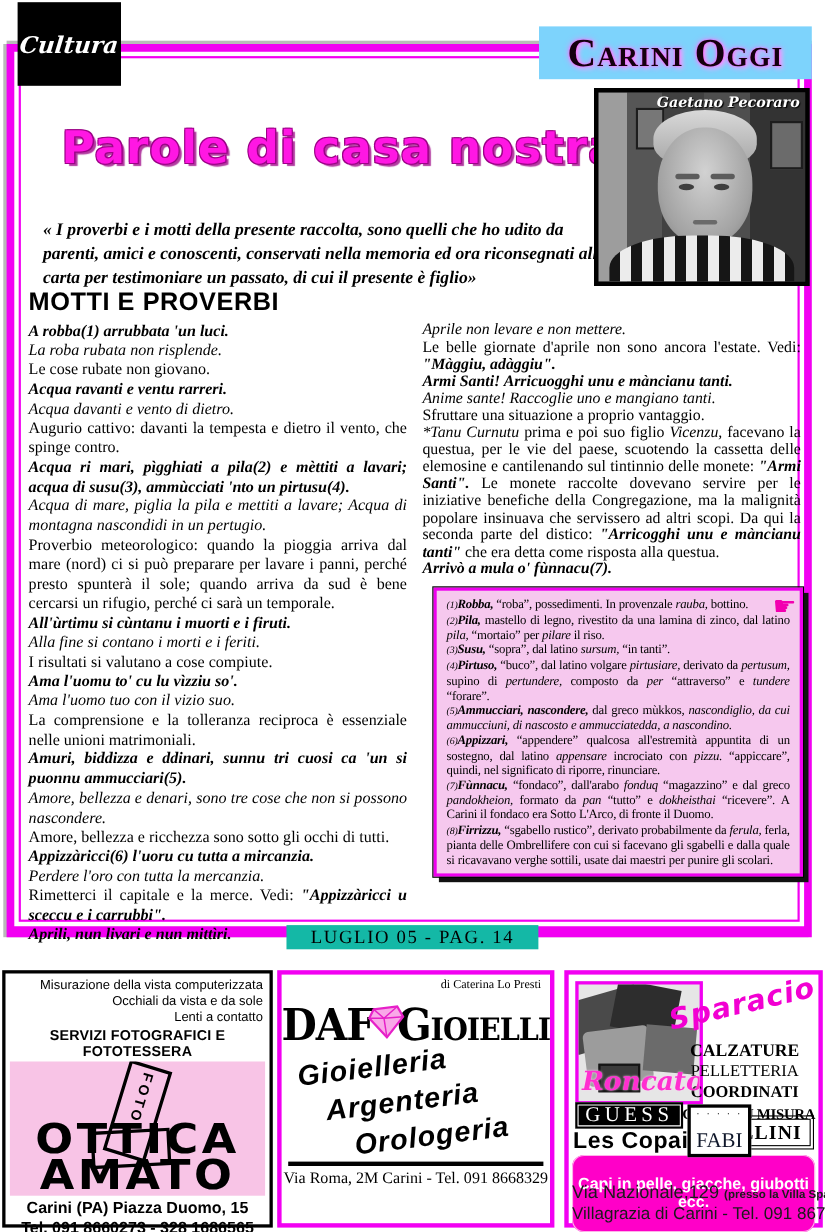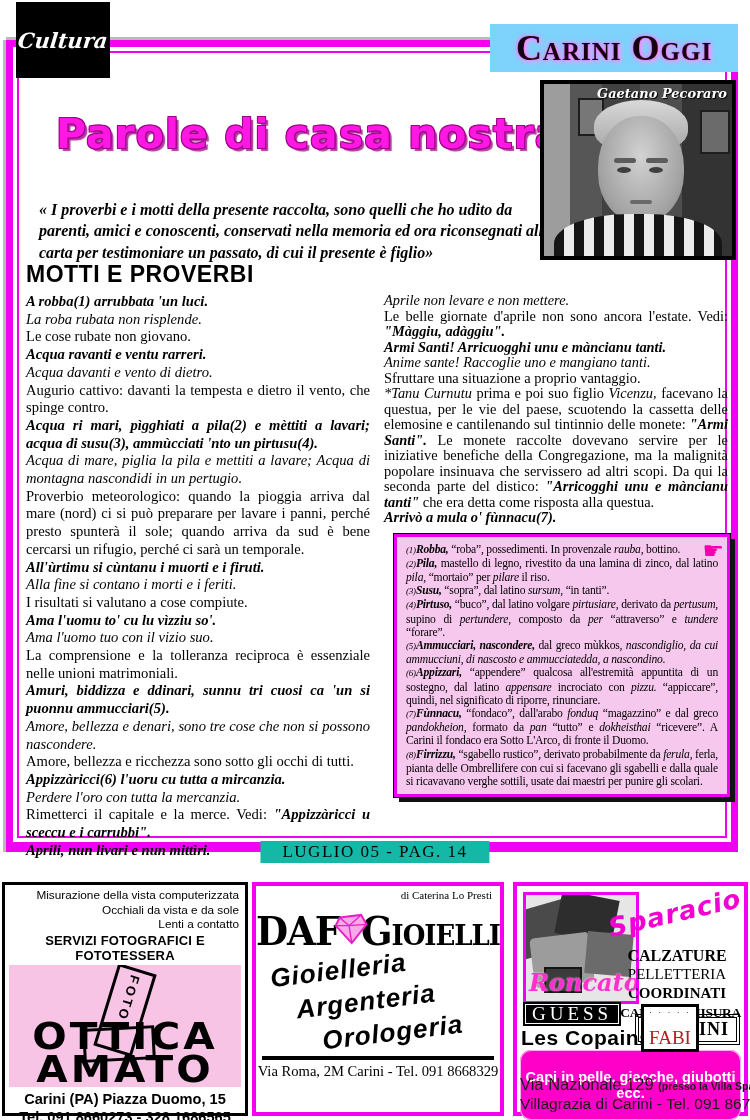--- a/index.html
+++ b/index.html
@@ -122,22 +122,22 @@
   .sp-cats{position:absolute;right:3px;top:60px;text-align:center;line-height:19px;}
   .sp-cat1{font-weight:bold;font-size:16px;}
   .sp-cat2{font-size:15px;}
   .sp-cat3{font-weight:bold;font-size:15px;}
   .sp-cat4{font-weight:bold;font-size:13.5px;letter-spacing:-0.3px;}
   .sp-brands{position:absolute;left:4px;top:116px;right:4px;height:46px;}
   .sp-guess{position:absolute;left:2px;top:0;background:#000;color:#fff;font-size:19px;letter-spacing:4px;
             padding:1px 9px;box-shadow:inset 0 0 0 2px #000, inset 0 0 0 3px #fff;}
   .sp-lescopains{position:absolute;left:0px;top:24px;font-family:"Liberation Sans",sans-serif;font-weight:bold;
                  font-size:21px;letter-spacing:0.5px;}
-  .sp-fabi{position:absolute;left:120px;top:2px;width:52px;height:42px;border:3px solid #000;background:#fff;
-           color:#b91c1c;font-size:19px;display:flex;align-items:flex-end;justify-content:center;z-index:2;}
+  .sp-fabi{position:absolute;left:104px;top:2px;width:52px;height:42px;border:3px solid #000;background:#fff;
+           color:#0f172a;font-size:19px;display:flex;align-items:flex-end;justify-content:center;z-index:2;}
   .sp-fabi::before{content:"· · · · ·";position:absolute;top:0px;left:0;right:0;text-align:center;
                    color:#000;font-size:9px;letter-spacing:2px;}
   .sp-pollini{position:absolute;right:0px;top:12px;border:4px double #000;font-weight:bold;font-size:18px;
               letter-spacing:1px;padding:1px 7px;}
   .sp-banner{position:absolute;left:3px;right:3px;top:164px;background:#ff00c8;border-radius:11px;
              color:#fff;font-family:"Liberation Sans",sans-serif;font-weight:bold;font-size:14.6px;
              text-align:center;padding:19px 0;box-shadow:inset 0 0 0 1px #ffb0ea;}
   .sp-addr{position:absolute;left:3px;right:3px;top:189px;font-family:"Liberation Sans",sans-serif;
            color:#1a1a1a;line-height:18px;}
   .sp-addr1{font-size:16.5px;white-space:nowrap;}

